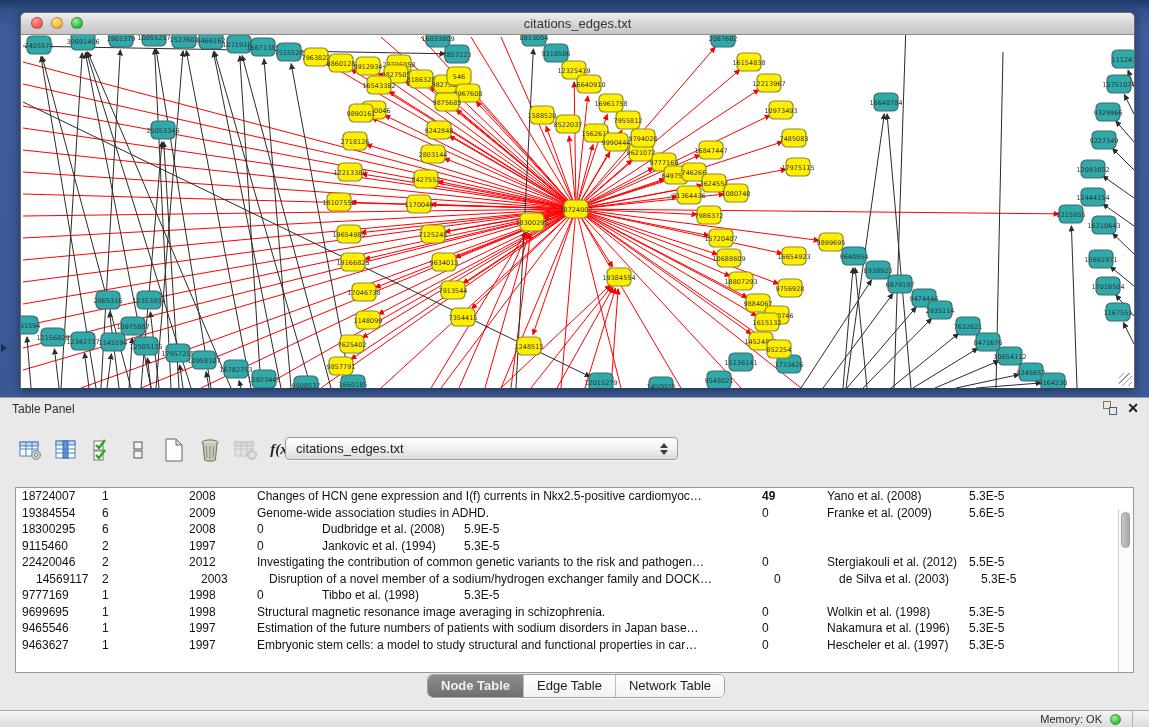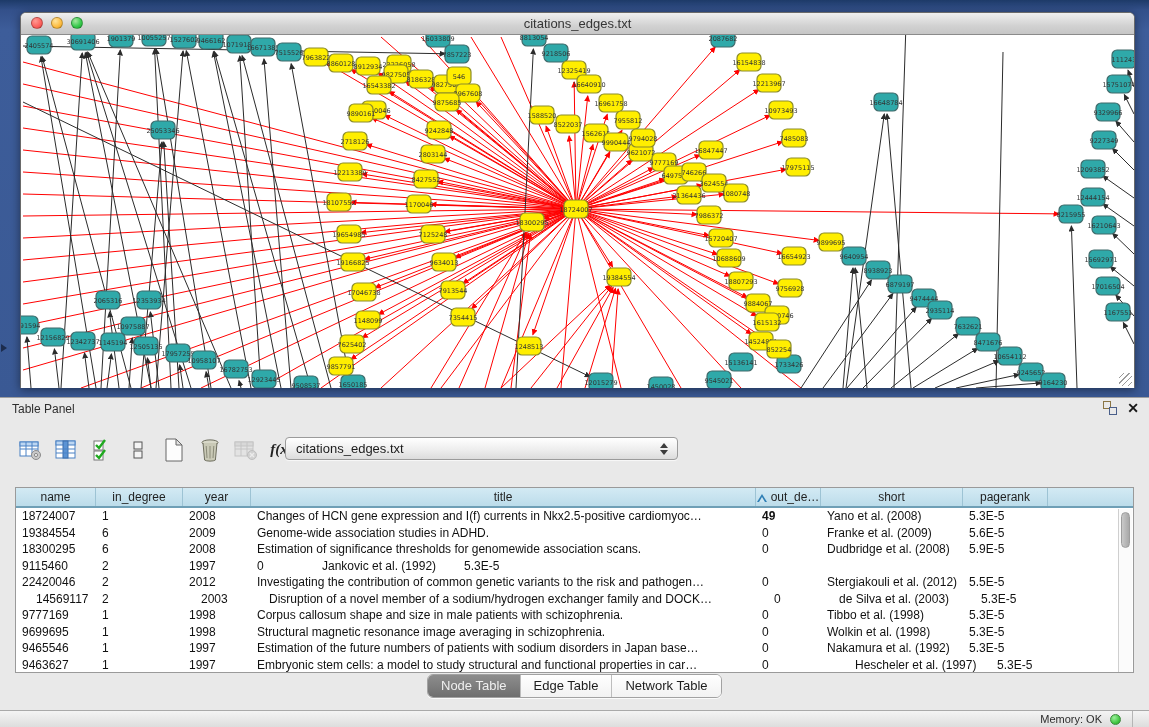--- a/index.html
+++ b/index.html
@@ -67,21 +67,21 @@
     overflow:hidden;white-space:nowrap;text-overflow:ellipsis;}
   .vscroll{position:absolute;right:1px;top:21px;width:13px;height:163px;background:#fbfbfb;
     border-left:1px solid #cfcfcf;}
   .vthumb{position:absolute;left:1.5px;top:3px;width:9px;height:36px;border-radius:5px;
     background:linear-gradient(90deg,#c9c9c9,#a8a8a8);border:1px solid #9d9d9d;box-sizing:border-box;}
   .tabs{position:absolute;left:427px;top:276px;height:22px;display:flex;border:1px solid #a2a2a2;
     border-radius:6px;overflow:hidden;background:#fff;box-shadow:0 1px 0 rgba(255,255,255,.8);}
   .tab{padding:0 13px;font-size:13px;line-height:21px;color:#1d1d1d;background:linear-gradient(#ffffff,#f2f2f2);
     border-right:1px solid #bdbdbd;}
   .tab:last-child{border-right:none;}
-  .tab.active{background:linear-gradient(#8d8d8d,#6f6f6f);color:#efefef;}
+  .tab.active{background:linear-gradient(#8d8d8d,#6f6f6f);color:#efefef;font-weight:bold;}
   
   .status-bar{position:absolute;left:0;top:710px;width:1149px;height:17px;
     background:linear-gradient(#f4f4f4,#dddddd);border-top:1px solid #a9a9a9;box-sizing:border-box;}
   .mem-label{position:absolute;right:47px;top:2px;font-size:11px;color:#2c2c2c;}
   .mem-dot{position:absolute;right:28px;top:2.5px;width:11px;height:11px;border-radius:50%;
     background:radial-gradient(circle at 35% 30%,#9bef9b,#3ec43e 65%,#2d9e2d);border:1px solid #3c8a3c;box-sizing:border-box;}
   .status-sep{position:absolute;right:16px;top:0;width:1px;height:17px;background:#b5b5b5;}
 </style>
 </head>
 <body>
@@ -612,30 +612,20 @@
     <div class="dropdown">
       <span class="val">citations_edges.txt</span>
       <span class="dd-arrows">
           <span class="up"></span>
           <span class="down"></span>
         </span>
     </div>
   </div>
 
   <div class="data-table">
-    <div class="thead" id="thead">
-        <div class="th" style="width: 80px;">name</div>
-        <div class="th" style="width: 87px;">in_degree</div>
-        <div class="th" style="width: 68px;">year</div>
-        <div class="th" style="width: 505px;">title</div>
-        <div class="th" style="width: 65px;"><span class="sort-tri"></span>out_de…</div>
-        <div class="th" style="width: 142px;">short</div>
-        <div class="th" style="width: 85px;">pagerank</div>
-        <div class="th" style="width: 73px;"></div>
-      </div>
     <div class="tbody" id="tbody">
         <div class="tr">
           <div class="td" style="width: 80px;">18724007</div>
           <div class="td" style="width: 87px;">1</div>
           <div class="td" style="width: 68px;">2008</div>
           <div class="td" style="width: 505px;">Changes of HCN gene expression and I(f) currents in Nkx2.5-positive cardiomyoc…</div>
           <div class="td" style="width: 65px; font-weight: bold;">49</div>
           <div class="td" style="width: 142px;">Yano et al. (2008)</div>
           <div class="td" style="width: 85px;">5.3E-5</div>
         </div>
@@ -645,31 +635,30 @@
           <div class="td" style="width: 68px;">2009</div>
           <div class="td" style="width: 505px;">Genome-wide association studies in ADHD.</div>
           <div class="td" style="width: 65px;">0</div>
           <div class="td" style="width: 142px;">Franke et al. (2009)</div>
           <div class="td" style="width: 85px;">5.6E-5</div>
         </div>
         <div class="tr">
           <div class="td" style="width: 80px;">18300295</div>
           <div class="td" style="width: 87px;">6</div>
           <div class="td" style="width: 68px;">2008</div>
-          <div class="td" style="width: 505px;">Estimation of significance thresholds for genomewide association scans.</div>
           <div class="td" style="width: 65px;">0</div>
           <div class="td" style="width: 142px;">Dudbridge et al. (2008)</div>
           <div class="td" style="width: 85px;">5.9E-5</div>
         </div>
         <div class="tr">
           <div class="td" style="width: 80px;">9115460</div>
           <div class="td" style="width: 87px;">2</div>
           <div class="td" style="width: 68px;">1997</div>
           <div class="td" style="width: 65px;">0</div>
-          <div class="td" style="width: 142px;">Jankovic et al. (1992)</div>
+          <div class="td" style="width: 142px;">Jankovic et al. (1994)</div>
           <div class="td" style="width: 85px;">5.3E-5</div>
         </div>
         <div class="tr">
           <div class="td" style="width: 80px;">22420046</div>
           <div class="td" style="width: 87px;">2</div>
           <div class="td" style="width: 68px;">2012</div>
           <div class="td" style="width: 505px;">Investigating the contribution of common genetic variants to the risk and pathogen…</div>
           <div class="td" style="width: 65px;">0</div>
           <div class="td" style="width: 142px;">Stergiakouli et al. (2012)</div>
           <div class="td" style="width: 85px;">5.5E-5</div>
@@ -680,50 +669,49 @@
           <div class="td" style="width: 68px; margin-left: 12px;">2003</div>
           <div class="td" style="width: 505px;">Disruption of a novel member of a sodium/hydrogen exchanger family and DOCK…</div>
           <div class="td" style="width: 65px;">0</div>
           <div class="td" style="width: 142px;">de Silva et al. (2003)</div>
           <div class="td" style="width: 85px;">5.3E-5</div>
         </div>
         <div class="tr">
           <div class="td" style="width: 80px;">9777169</div>
           <div class="td" style="width: 87px;">1</div>
           <div class="td" style="width: 68px;">1998</div>
-          <div class="td" style="width: 505px;">Corpus callosum shape and size in male patients with schizophrenia.</div>
           <div class="td" style="width: 65px;">0</div>
           <div class="td" style="width: 142px;">Tibbo et al. (1998)</div>
           <div class="td" style="width: 85px;">5.3E-5</div>
         </div>
         <div class="tr">
           <div class="td" style="width: 80px;">9699695</div>
           <div class="td" style="width: 87px;">1</div>
           <div class="td" style="width: 68px;">1998</div>
           <div class="td" style="width: 505px;">Structural magnetic resonance image averaging in schizophrenia.</div>
           <div class="td" style="width: 65px;">0</div>
           <div class="td" style="width: 142px;">Wolkin et al. (1998)</div>
           <div class="td" style="width: 85px;">5.3E-5</div>
         </div>
         <div class="tr">
           <div class="td" style="width: 80px;">9465546</div>
           <div class="td" style="width: 87px;">1</div>
           <div class="td" style="width: 68px;">1997</div>
           <div class="td" style="width: 505px;">Estimation of the future numbers of patients with sodium disorders in Japan base…</div>
           <div class="td" style="width: 65px;">0</div>
-          <div class="td" style="width: 142px;">Nakamura et al. (1992)</div>
+          <div class="td" style="width: 142px;">Nakamura et al. (1996)</div>
           <div class="td" style="width: 85px;">5.3E-5</div>
         </div>
         <div class="tr">
           <div class="td" style="width: 80px;">9463627</div>
           <div class="td" style="width: 87px;">1</div>
           <div class="td" style="width: 68px;">1997</div>
           <div class="td" style="width: 505px;">Embryonic stem cells: a model to study structural and functional properties in car…</div>
           <div class="td" style="width: 65px;">0</div>
-          <div class="td" style="width: 142px; margin-left: 28px;">Hescheler et al. (1997)</div>
+          <div class="td" style="width: 142px;">Hescheler et al. (1997)</div>
           <div class="td" style="width: 85px;">5.3E-5</div>
         </div>
       </div>
     <div class="vscroll">
       <div class="vthumb"></div>
     </div>
   </div>
 
   <div class="tabs" id="tabs">
       <div class="tab active">Node Table</div>

